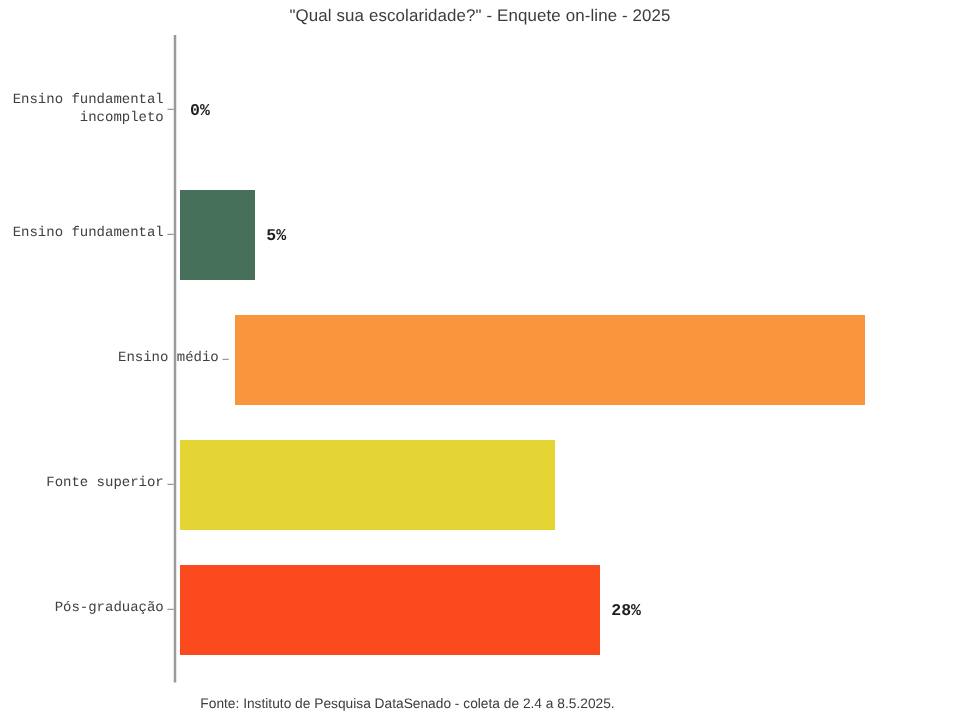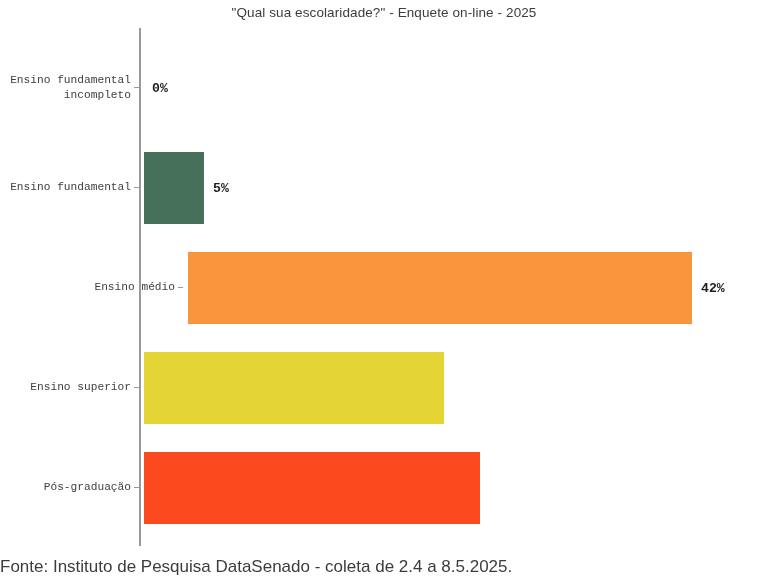--- a/index.html
+++ b/index.html
@@ -105,21 +105,22 @@
     color: #1f1f1f;
     white-space: nowrap;
   }
 
   
   .chart-source {
     position: absolute;
     left: 0;
     top: 557px;
     width: 652px;
-    font-size: 17px;
+    text-align: center;
+    font-size: 11px;
     color: #3c3c3c;
     white-space: nowrap;
   }
 </style>
 </head>
 <body>
 
 <div id="chart-root">
 
   <div class="chart-title">"Qual sua escolaridade?" - Enquete on-line - 2025</div>
@@ -142,34 +143,34 @@
           </div>
           <div class="bar" style="width: 60px; background: rgb(70, 112, 89);"></div>
           <div class="bar-value" style="left: 201px;">5%</div>
         </div>
         <div class="cat-row" style="top: 238px; margin-left: 44px;">
           <div class="tick-mark"></div>
           <div class="cat-label">
             <span>Ensino médio</span>
           </div>
           <div class="bar" style="width: 504px; background: rgb(248, 149, 61);"></div>
-          <div class="bar-value" style="left: 645px;">42%</div>
         </div>
         <div class="cat-row" style="top: 338px;">
           <div class="tick-mark"></div>
           <div class="cat-label">
-            <span>Ensino superior</span>
+            <span>Fonte superior</span>
           </div>
           <div class="bar" style="width: 300px; background: rgb(228, 213, 52);"></div>
         </div>
         <div class="cat-row" style="top: 438px;">
           <div class="tick-mark"></div>
           <div class="cat-label">
             <span>Pós-graduação</span>
           </div>
           <div class="bar" style="width: 336px; background: rgb(250, 74, 30);"></div>
+          <div class="bar-value" style="left: 477px;">28%</div>
         </div>
       </div>
   </div>
 
   <div class="chart-source">Fonte: Instituto de Pesquisa DataSenado - coleta de 2.4 a 8.5.2025.</div>
 
 </div>
 
 </body></html>

